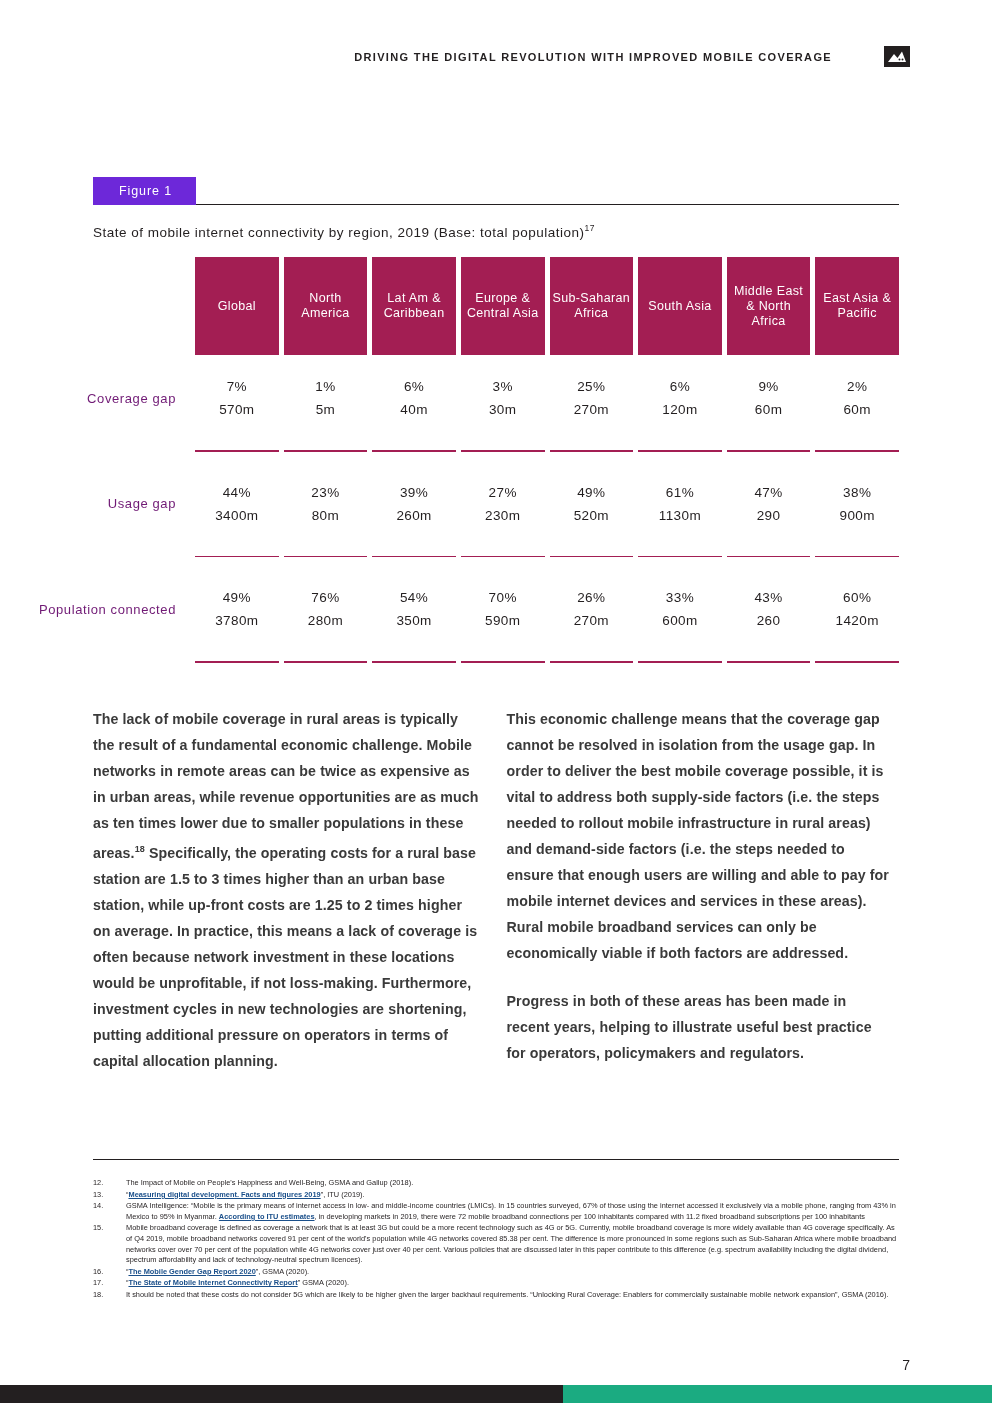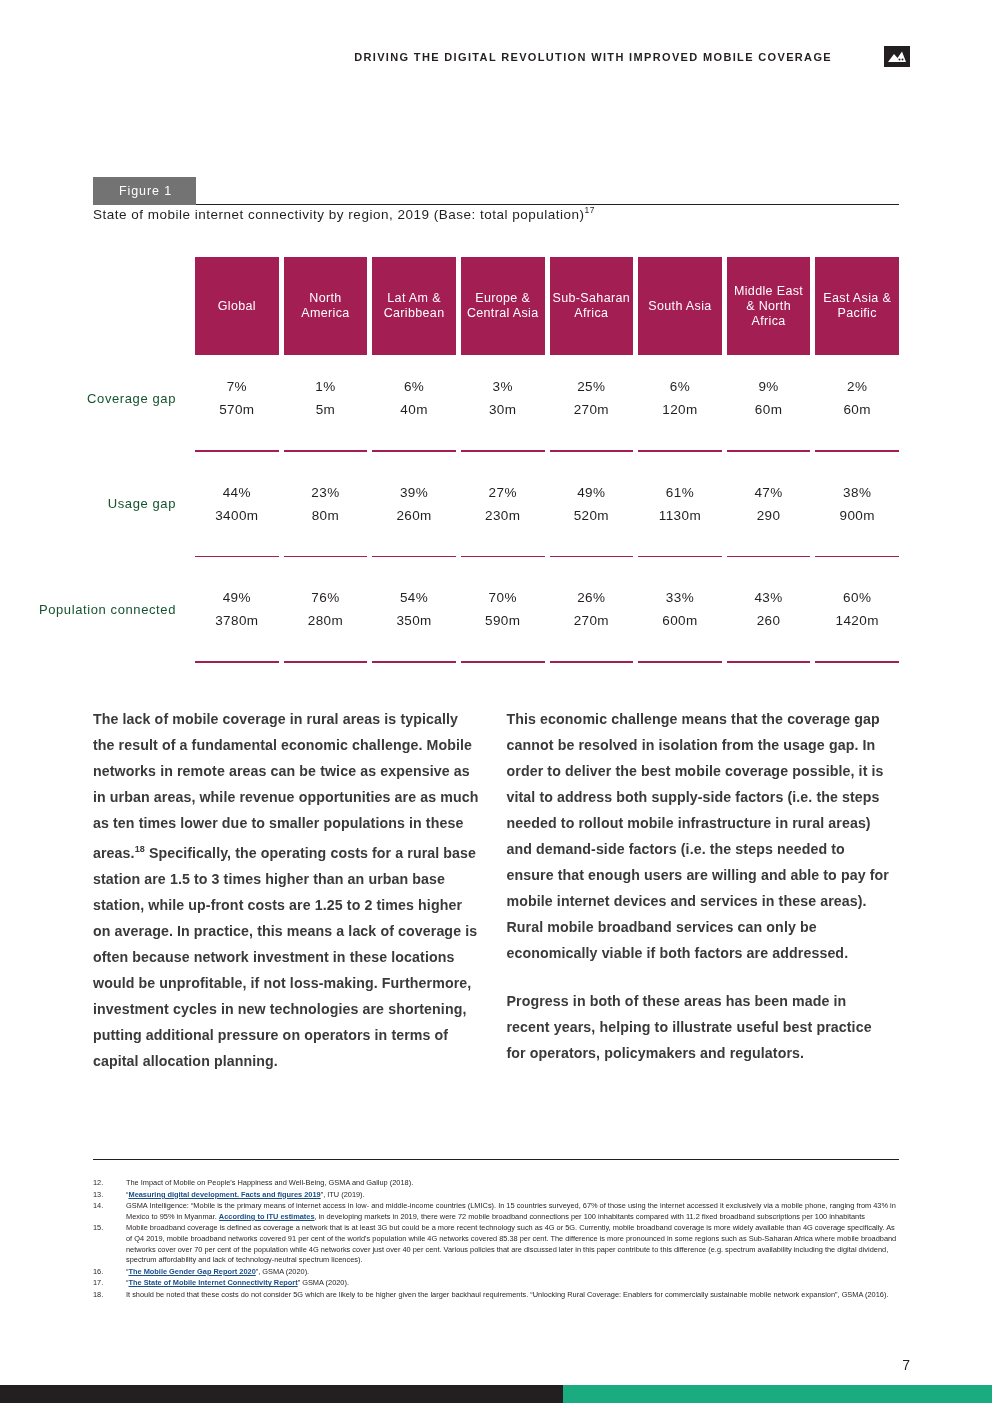--- a/index.html
+++ b/index.html
@@ -53,36 +53,37 @@
     top: 177px;
     left: 93px;
     width: 806px;
   }
   .figure-bar {
     display: flex;
     align-items: stretch;
     height: 28px;
   }
   .figure-tag {
-    background: #737373;
+    background: #6d28d9;
     color: #ffffff;
     font-size: 12.5px;
     letter-spacing: 0.9px;
     display: flex;
     align-items: center;
     padding: 0 24px 0 26px;
     white-space: nowrap;
   }
   .figure-rule {
     flex: 1 1 auto;
     align-self: flex-end;
     height: 1px;
     background: #231f20;
   }
   .figure-caption {
+    margin-top: 18px;
     font-size: 13.5px;
     letter-spacing: 0.5px;
     color: #231f20;
   }
   .figure-caption sup {
     font-size: 8.5px;
     vertical-align: super;
   }
 
   
@@ -114,21 +115,21 @@
   }
 
   .row-label {
     display: flex;
     align-items: center;
     justify-content: flex-end;
     text-align: center;
     font-size: 13px;
     line-height: 17px;
     letter-spacing: 0.6px;
-    color: #14532d;
+    color: #701a75;
     padding-right: 14px;
     box-sizing: border-box;
     height: 86px;
   }
   .cell {
     height: 86px;
     display: flex;
     flex-direction: column;
     align-items: center;
     justify-content: center;

